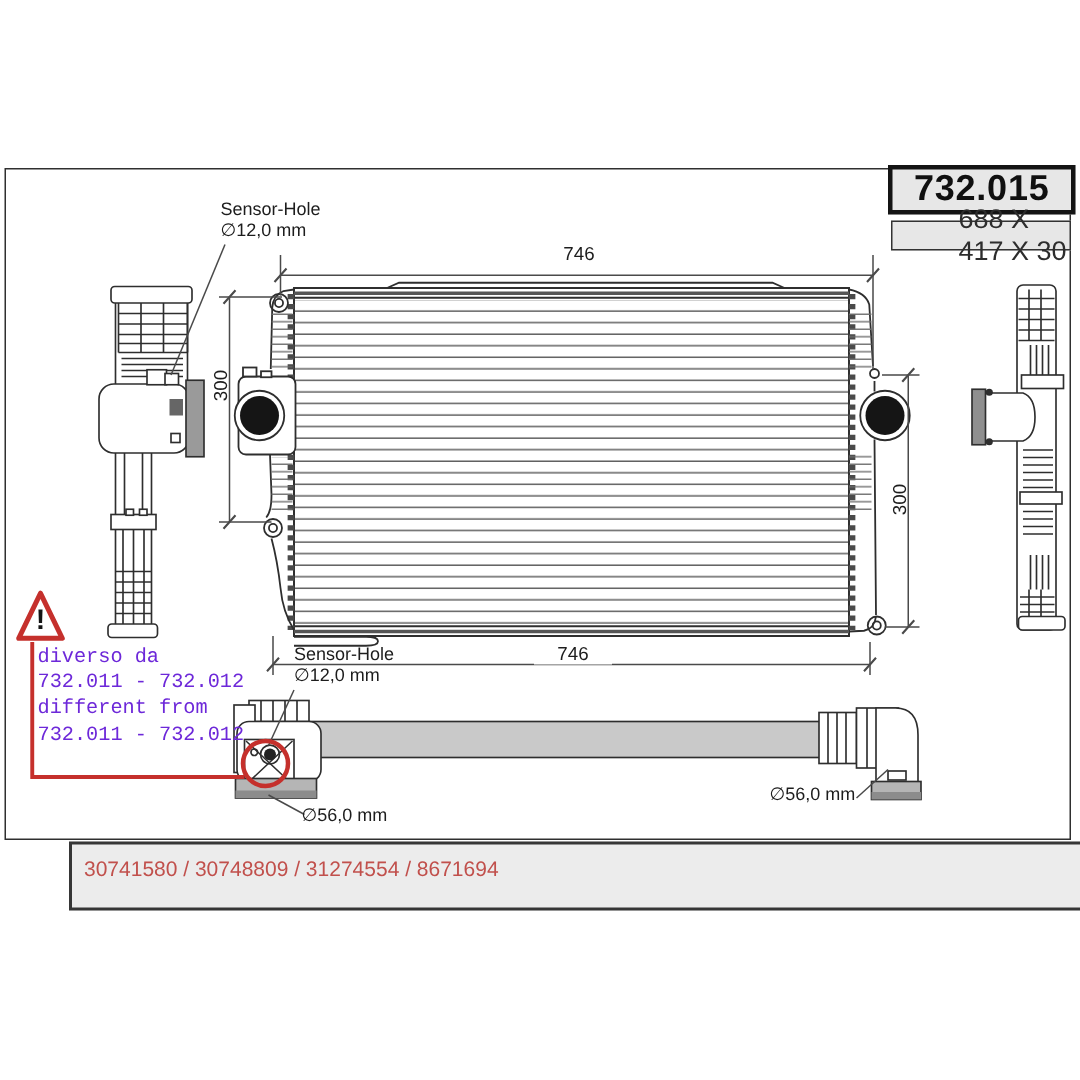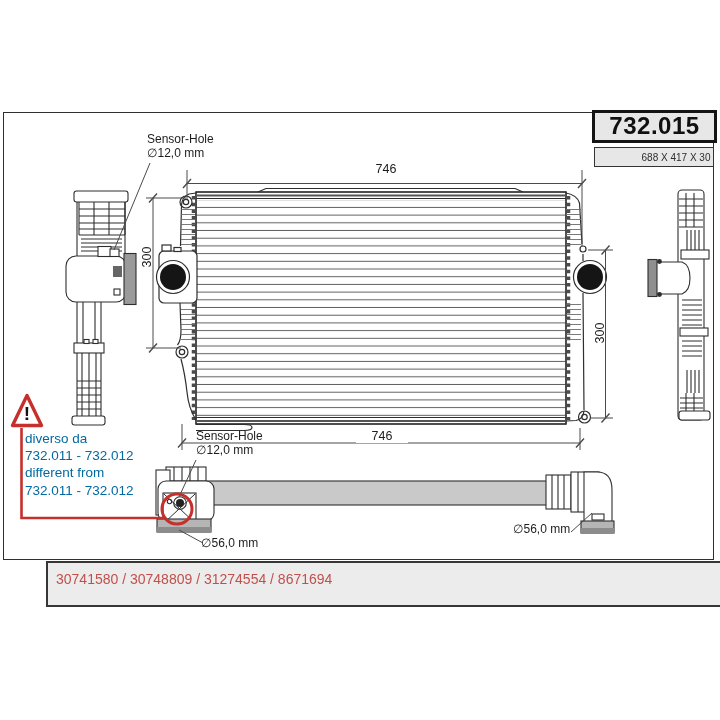--- a/index.html
+++ b/index.html
@@ -9,26 +9,26 @@
          border:1.6px solid #2f2f2f;box-sizing:border-box;background:#fff;z-index:1;}
   svg.art{position:absolute;left:0;top:0;z-index:2;}
   .lbl{position:absolute;font-size:12px;line-height:14px;color:#1d1d1d;z-index:3;white-space:nowrap;}
   .dim{position:absolute;font-size:12.5px;color:#1d1d1d;z-index:3;text-align:center;white-space:nowrap;}
   .rot{transform:rotate(-90deg);transform-origin:center;width:30px;height:14px;line-height:14px;}
   .title-box{position:absolute;left:592px;top:110px;width:125px;height:33px;background:#e7e7e7;
              border:3px solid #141414;box-sizing:border-box;display:flex;align-items:flex-end;justify-content:center;
              font-size:24px;font-weight:bold;color:#101010;letter-spacing:.5px;z-index:4;}
   .size-box{position:absolute;left:594px;top:147px;width:120px;height:20px;background:#e7e7e7;
             border:1.6px solid #333;box-sizing:border-box;display:flex;align-items:center;justify-content:center;
-            font-size:10px;color:#2d2d2d;z-index:4;padding-left:44px;}
+            font-size:18px;color:#2d2d2d;z-index:4;padding-left:44px;}
   .footer-bar{position:absolute;left:2px;top:561px;width:715px;height:46px;background:#ececec;
               border:2px solid #363636;box-sizing:border-box;display:flex;align-items:center;
               padding:0 0 10px 8px;z-index:4;margin-left:44px;}
   .footer-text{font-size:14px;color:#c1504c;}
-  .warn-text{position:absolute;left:25px;top:430px;z-index:3;font-size:13.5px;line-height:17.2px;color:#0369a1;}
+  .warn-text{position:absolute;left:25px;top:430px;z-index:3;font-size:13.5px;line-height:17.2px;color:#6d28d9;font-family:Liberation Mono, monospace;}
   .warn-bang{position:absolute;left:20px;top:403px;width:14px;text-align:center;
              font-size:19px;font-weight:bold;color:#141414;z-index:4;}
   .bg-white{background:#fff;padding:0 2px;}
 </style>
 </head>
 <body>
 
 <div class="stage">
 
   <div class="frame"></div>

